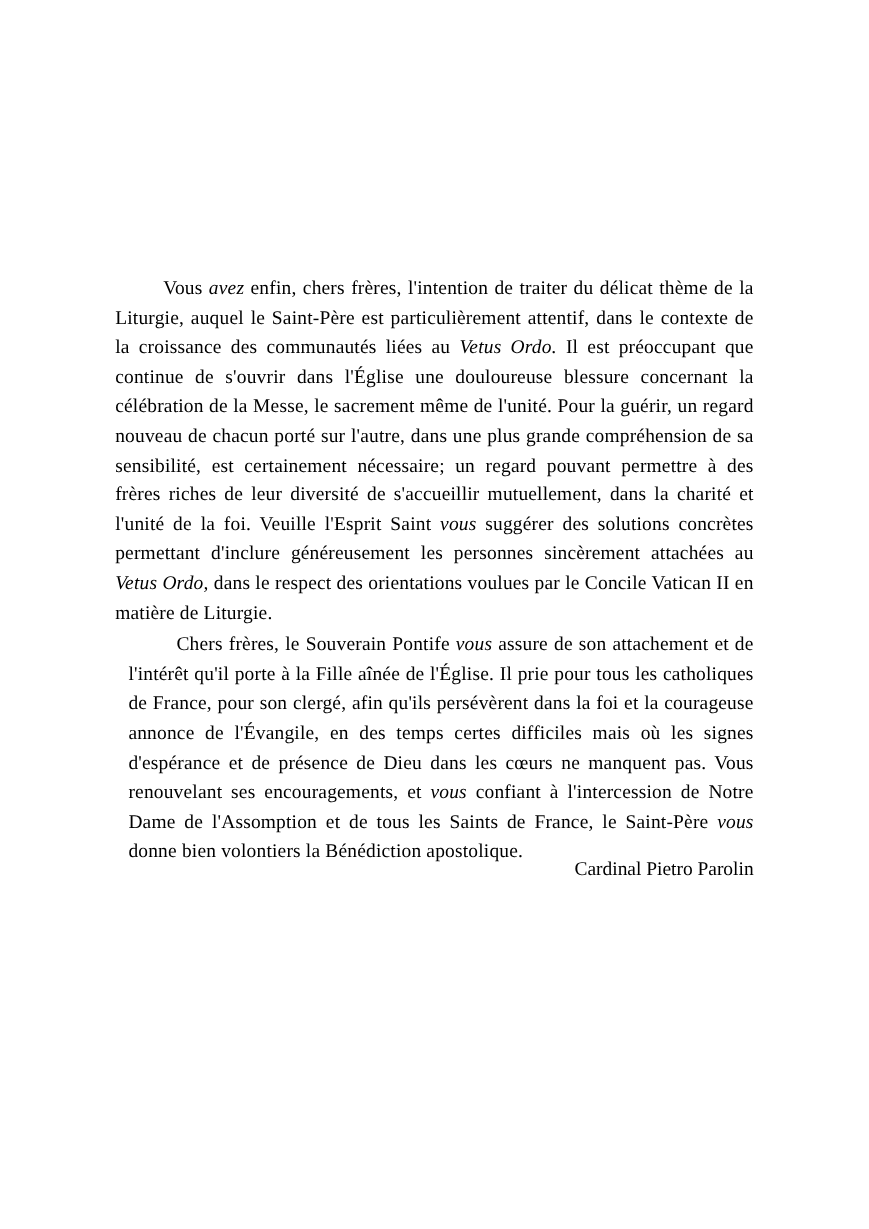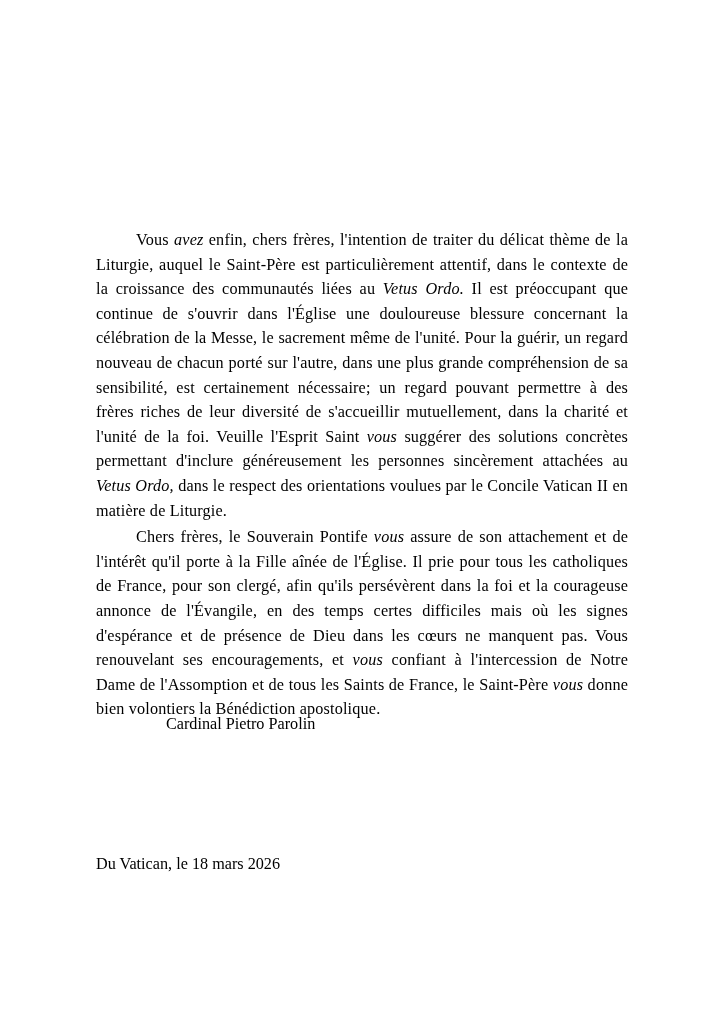--- a/index.html
+++ b/index.html
@@ -30,30 +30,31 @@
   .para {
     margin: 0 0 0 0;
     text-align: justify;
     text-indent: 40px;
     font-size: 16.2px;
     line-height: 24.6px;
     letter-spacing: 0.01em;
   }
   .para + .para {
     margin-top: 2px;
+    margin-left: 11px;
   }
   .para em {
     font-style: italic;
   }
   .signature {
     position: absolute;
     left: 96px;
     top: 712px;
     width: 532px;
-    text-align: left;
+    text-align: right;
   }
   .sig-name {
     font-size: 16.2px;
     line-height: 24px;
     padding-left: 70px;
   }
   .sig-title {
     font-size: 16.2px;
     font-style: italic;
     line-height: 24px;
@@ -74,15 +75,14 @@
 
   <div class="content">
     <p class="para">Vous <em>avez</em> enfin, chers frères, l'intention de traiter du délicat thème de la Liturgie, auquel le Saint-Père est particulièrement attentif, dans le contexte de la croissance des communautés liées au <em>Vetus Ordo.</em> Il est préoccupant que continue de s'ouvrir dans l'Église une douloureuse blessure concernant la célébration de la Messe, le sacrement même de l'unité. Pour la guérir, un regard nouveau de chacun porté sur l'autre, dans une plus grande compréhension de sa sensibilité, est certainement nécessaire; un regard pouvant permettre à des frères riches de leur diversité de s'accueillir mutuellement, dans la charité et l'unité de la foi. Veuille l'Esprit Saint <em>vous</em> suggérer des solutions concrètes permettant d'inclure généreusement les personnes sincèrement attachées au <em>Vetus Ordo,</em> dans le respect des orientations voulues par le Concile Vatican II en matière de Liturgie.</p>
     <p class="para">Chers frères, le Souverain Pontife <em>vous</em> assure de son attachement et de l'intérêt qu'il porte à la Fille aînée de l'Église. Il prie pour tous les catholiques de France, pour son clergé, afin qu'ils persévèrent dans la foi et la courageuse annonce de l'Évangile, en des temps certes difficiles mais où les signes d'espérance et de présence de Dieu dans les cœurs ne manquent pas. Vous renouvelant ses encouragements, et <em>vous</em> confiant à l'intercession de Notre Dame de l'Assomption et de tous les Saints de France, le Saint-Père <em>vous</em> donne bien volontiers la Bénédiction apostolique.</p>
   </div>
 
   <div class="signature">
     <div class="sig-name">Cardinal Pietro Parolin</div>
   </div>
 
-  <div class="dateline">Du Vatican, le 18 mars 2026</div>
 
 </div>
 
 </body></html>

